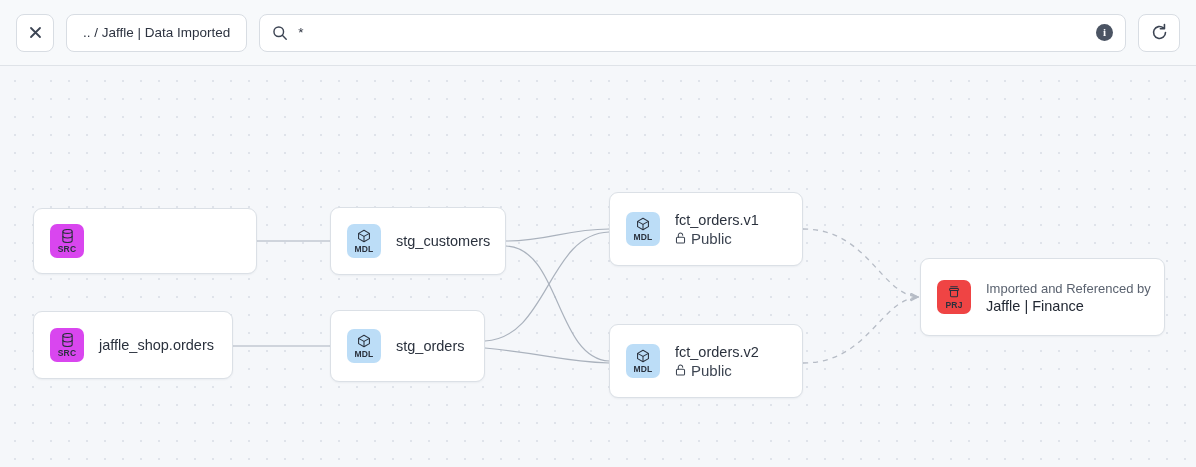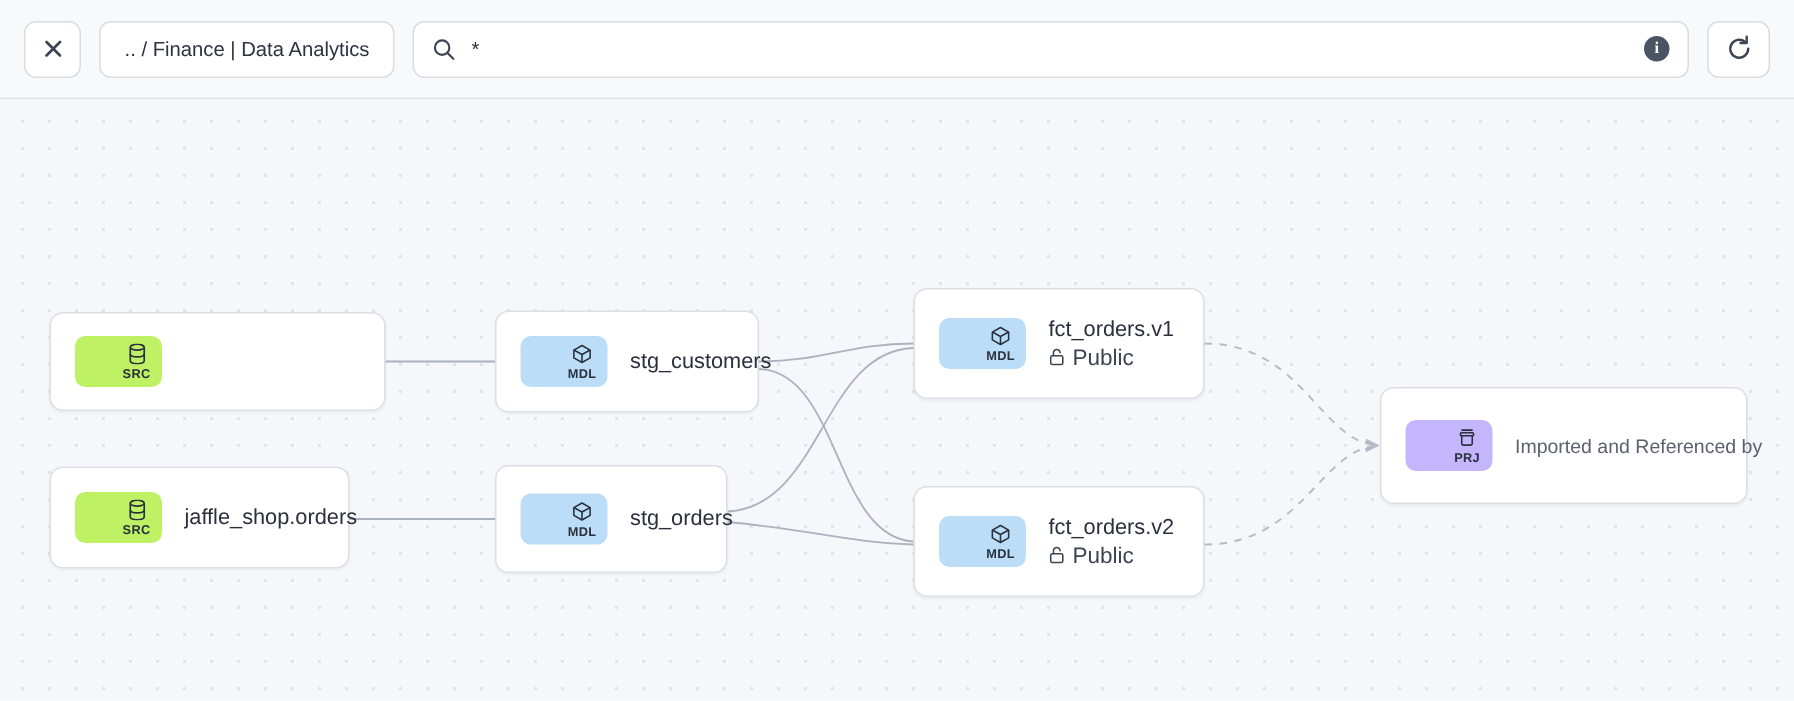--- a/index.html
+++ b/index.html
@@ -144,34 +144,33 @@
   .badge {
     width: 34px;
     height: 34px;
     border-radius: 7px;
     display: flex;
     flex-direction: column;
     align-items: center;
     justify-content: center;
     flex: 0 0 auto;
     gap: 0px;
-    padding-left: 24px;
   }
   .badge .glyph { line-height: 0; }
   .badge .tag {
     font-size: 8.5px;
     font-weight: bold;
     letter-spacing: 0.2px;
     color: #2a313d;
     line-height: 10px;
     margin-top: 1px;
   }
-  .badge-src { background: #bef264; }
+  .badge-src { background: #d946ef; }
   .badge-mdl { background: #bcddf7; }
-  .badge-prj { background: #c4b5fd; }
+  .badge-prj { background: #ef4444; }
 
   .node-text { display: flex; flex-direction: column; gap: 2px; min-width: 0; }
   .node-title {
     font-size: 14.5px;
     color: #2a313d;
     white-space: nowrap;
   }
   .node-sub {
     font-size: 15px;
     color: #3d4552;
@@ -198,21 +197,21 @@
 
   <div class="toolbar">
 
     <div class="tb-btn">
       <svg width="15" height="15" viewBox="0 0 16 16">
         <path d="M3.2 3.2 L12.8 12.8 M12.8 3.2 L3.2 12.8" stroke="#3c4453" stroke-width="1.9" stroke-linecap="round" fill="none"></path>
       </svg>
     </div>
 
     <div class="breadcrumb-pill">
-      <span>.. / Finance | Data Analytics</span>
+      <span>.. / Jaffle | Data Imported</span>
     </div>
 
     <div class="search-wrap">
       <svg width="16" height="16" viewBox="0 0 18 18">
         <circle cx="7.6" cy="7.6" r="5.4" stroke="#3c4453" stroke-width="1.6" fill="none"></circle>
         <path d="M11.6 11.6 L16 16" stroke="#3c4453" stroke-width="1.6" stroke-linecap="round"></path>
       </svg>
       <input class="search-input" type="text" value="*" style="">
       <div class="info-dot">
         <span>i</span>
@@ -365,17 +364,18 @@
           <svg width="14" height="14" viewBox="0 0 16 16">
             <path d="M4.2,2 H11.8" stroke="#2a313d" stroke-width="1.3" stroke-linecap="round"></path>
             <rect x="3" y="4" width="10" height="2.3" rx="0.8" fill="none" stroke="#2a313d" stroke-width="1.2"></rect>
             <path d="M4,6.4 V12.2 A1.2,1.2 0 0 0 5.2,13.4 H10.8 A1.2,1.2 0 0 0 12,12.2 V6.4" fill="none" stroke="#2a313d" stroke-width="1.2"></path>
           </svg>
         </span>
         <span class="tag">PRJ</span>
       </div>
       <div class="node-text">
         <span class="node-kicker">Imported and Referenced by</span>
+        <span class="node-strong">Jaffle | Finance</span>
       </div>
     </div>
 
   </div>
 </div>
 
 </body></html>

